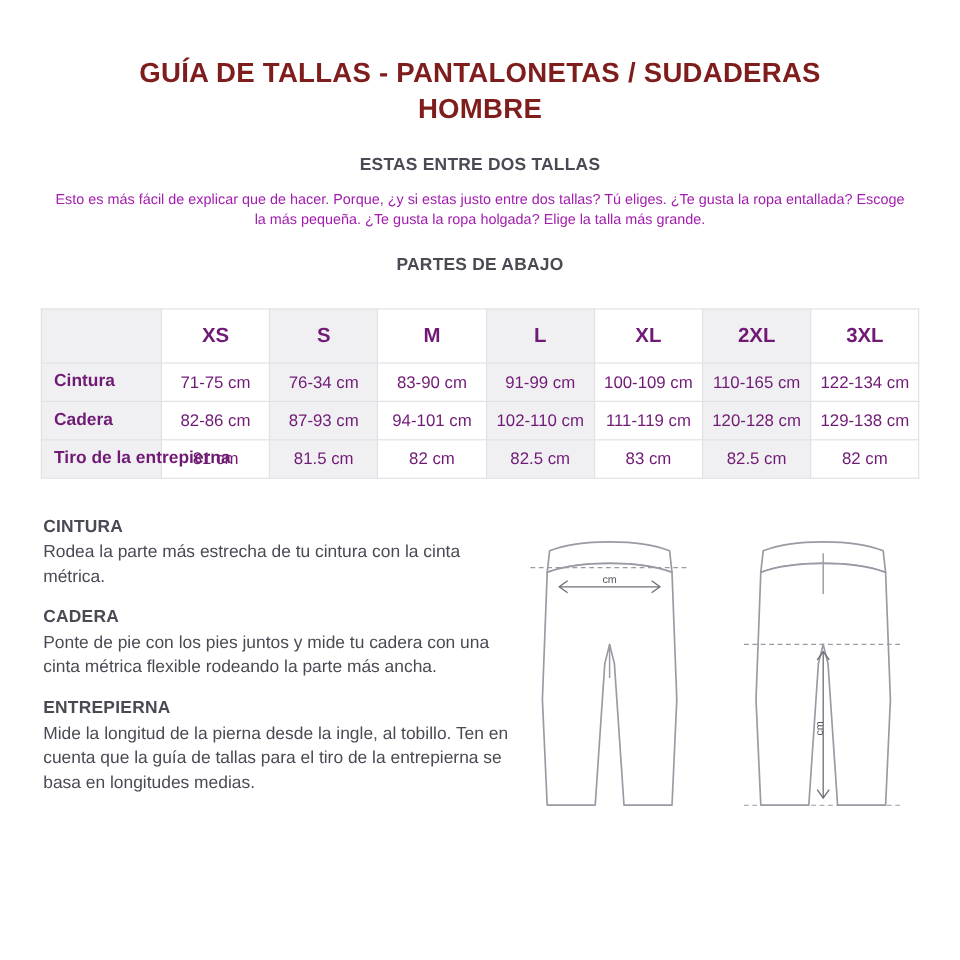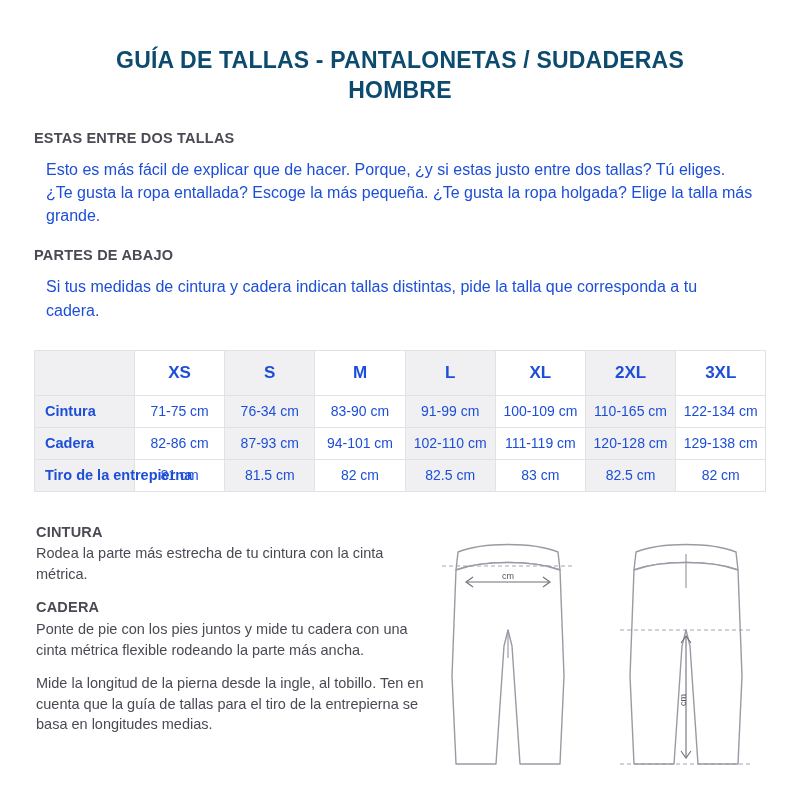--- a/index.html
+++ b/index.html
@@ -18,61 +18,61 @@
     width: 800px;
     height: 800px;
     box-sizing: border-box;
     padding: 40px 34px 0 34px;
     position: relative;
   }
   .title {
     text-align: center;
     font-size: 23px;
     font-weight: bold;
-    color: #0c4a6e;
+    color: #7f1d1d;
     line-height: 1.3;
     letter-spacing: 0.2px;
     margin: 6px 0 0 0;
     padding: 0 40px;
   }
   .intro {
     margin-top: 24px;
-    text-align: left;
+    text-align: center;
   }
   .intro h2 {
     font-size: 14.5px;
     font-weight: bold;
     margin: 0 0 7px 0;
     letter-spacing: 0.2px;
     color: #4a4a55;
   }
   .intro p {
-    font-size: 16px;
+    font-size: 12px;
     line-height: 1.45;
     margin: 12px;
-    color: #1d4ed8;
+    color: #a21caf;
   }
   .intro .block2 {
     margin-top: 20px;
   }
 
   
   .table-wrap {
     margin-top: 28px;
   }
   table.sizes {
     border-collapse: collapse;
     width: 732px;
     table-layout: fixed;
     font-size: 14px;
   }
   table.sizes th, table.sizes td {
     border: 1px solid #e2e2e6;
     text-align: center;
-    color: #1d4ed8;
+    color: #701a75;
     height: 31px;
     padding: 0 2px;
     font-weight: normal;
     white-space: nowrap;
   }
   table.sizes thead th {
     height: 44px;
     font-size: 17px;
     font-weight: bold;
   }
@@ -123,21 +123,20 @@
 
 <div class="page">
 
   <h1 class="title">GUÍA DE TALLAS - PANTALONETAS / SUDADERAS HOMBRE</h1>
 
   <div class="intro">
     <h2>ESTAS ENTRE DOS TALLAS</h2>
     <p>Esto es más fácil de explicar que de hacer. Porque, ¿y si estas justo entre dos tallas? Tú eliges. ¿Te gusta la ropa entallada? Escoge la más pequeña. ¿Te gusta la ropa holgada? Elige la talla más grande.</p>
     <div class="block2">
       <h2>PARTES DE ABAJO</h2>
-      <p>Si tus medidas de cintura y cadera indican tallas distintas, pide la talla que corresponda a tu cadera.</p>
     </div>
   </div>
 
   <div class="table-wrap">
     <table class="sizes">
       <colgroup>
         <col class="c0">
           <col class="cN">
           <col class="cN">
           <col class="cN">
@@ -192,20 +191,21 @@
       </tbody>
     </table>
   </div>
 
   <div class="bottom">
     <div class="defs">
       <h3>CINTURA</h3>
       <p>Rodea la parte más estrecha de tu cintura con la cinta métrica.</p>
       <h3>CADERA</h3>
       <p>Ponte de pie con los pies juntos y mide tu cadera con una cinta métrica flexible rodeando la parte más ancha.</p>
+      <h3>ENTREPIERNA</h3>
       <p>Mide la longitud de la pierna desde la ingle, al tobillo. Ten en cuenta que la guía de tallas para el tiro de la entrepierna se basa en longitudes medias.</p>
     </div>
 
     <div class="diagrams">
 
       <svg width="160" height="250" viewBox="0 0 160 250">
         <g fill="none" stroke="#9a9aa5" stroke-width="1.4" stroke-linejoin="round">
 
           <path d="M30,26 C55,16 105,16 130,26 L132,44 C105,34 55,34 28,44 Z" fill="#ffffff"></path>
 

